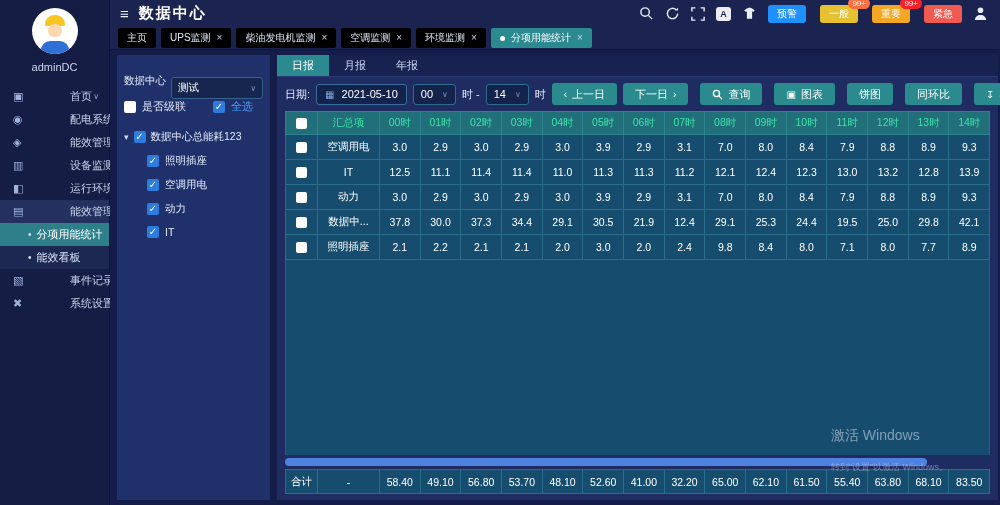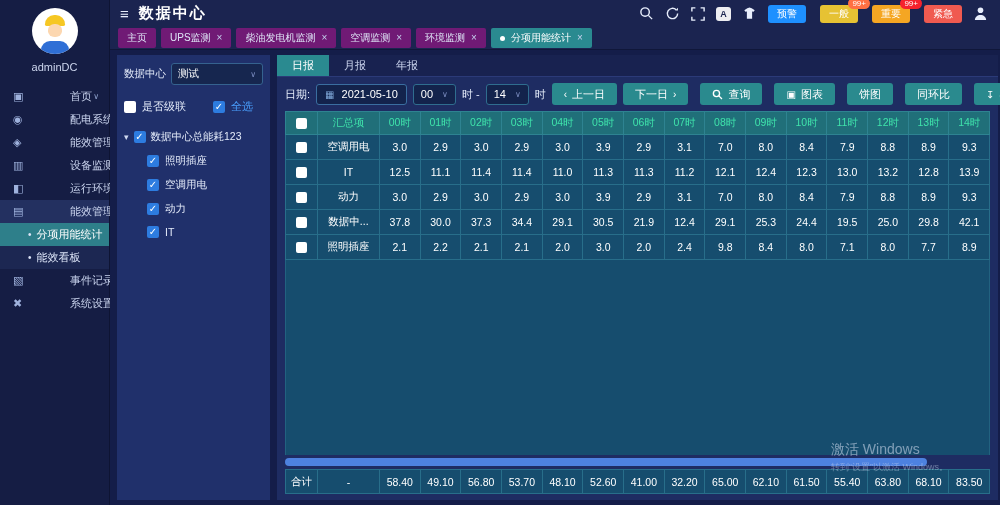--- a/index.html
+++ b/index.html
@@ -30,35 +30,35 @@
   .topbar { height:27px; background:#1b2450; display:flex; align-items:center; padding:0 12px 0 10px; flex-shrink:0; }
   .hamburger { color:#e7edfb; font-size:15px; margin-right:10px; cursor:pointer; }
   .app-title { color:#ffffff; font-size:15px; font-weight:bold; letter-spacing:2px; }
   .topbar-right { margin-left:auto; display:flex; align-items:center; gap:11px; }
   .tool-icon { display:flex; align-items:center; cursor:pointer; }
   .translate-box { background:rgba(255,255,255,0.92); color:#1b2450; font-size:9px; font-weight:bold; width:15px; height:14px; border-radius:3px; display:flex; align-items:center; justify-content:center; }
   .badge { position:relative; border-radius:3px; font-size:10px; color:#fff; padding:2px 9px; cursor:pointer; white-space:nowrap; }
   .badge-bubble { position:absolute; top:-7px; right:-12px; border-radius:8px; font-size:8px; padding:1px 4px; color:#fff; }
 
   .wintabs { height:23px; background:#1b2450; display:flex; align-items:center; padding:0 8px; gap:5px; flex-shrink:0; border-bottom:1px solid #10173a; }
-  .wintab { background:#701a75; color:#dfe6f7; font-size:10px; padding:3px 9px; border-radius:2px; display:flex; align-items:center; gap:6px; cursor:pointer; white-space:nowrap; }
+  .wintab { background:#000000; color:#dfe6f7; font-size:10px; padding:3px 9px; border-radius:2px; display:flex; align-items:center; gap:6px; cursor:pointer; white-space:nowrap; }
   .wintab.active { background:#2a8a90; color:#fff; }
   .wintab .tabdot { width:5px; height:5px; border-radius:50%; background:#fff; }
   .wintab .tabclose { font-size:10px; color:#c5d1ee; line-height:1; }
 
   
   .content { flex:1; display:flex; gap:7px; padding:5px 2px 5px 7px; background:#141d49; min-height:0; }
 
   .filter-panel { width:153px; background:#20306b; flex-shrink:0; padding:8px 7px; font-size:11px; color:#e3eaf9; display:flex; flex-direction:column; }
   .dc-row { display:flex; align-items:center; gap:5px; }
   .dc-label { white-space:nowrap; font-size:10.5px; }
-  .dc-select { flex:1; border:1px solid #35628f; background:#16264f; color:#fff; height:22px; border-radius:3px; display:flex; align-items:center; justify-content:space-between; padding:0 6px; font-size:10.5px; cursor:pointer; }
+  .dc-select { flex:1; border:1px solid #35628f; background:#16264f; color:#fff; height:22px; border-radius:3px; display:flex; align-items:center; justify-content:space-between; padding:0 6px; font-size:10.5px; cursor:pointer;margin-top:14px; }
   .sel-chevron { color:#7a8cc0; font-size:8px; }
   .search-box { margin-top:16px; border:1px solid #3c5ea6; background:#1a2a5c; height:24px; border-radius:3px; color:#8593bd; display:flex; align-items:center; padding:0 8px; font-size:10.5px; cursor:text; }
-  .check-row { display:flex; align-items:center; margin-top:14px; }
+  .check-row { display:flex; align-items:center; margin-top:0; }
   .cb { width:12px; height:12px; border-radius:2px; flex-shrink:0; font-size:10px; line-height:12px; text-align:center; cursor:pointer; }
   .cb.unchecked { background:#ffffff; }
   .cb.checked { background:#2d7ce0; color:#fff; }
   .check-label { margin-left:6px; }
   .select-all-label { color:#4aa0ff; }
   .tree { margin-top:16px; }
   .tree-root { display:flex; align-items:center; gap:5px; cursor:pointer; }
   .tree-caret { font-size:9px; color:#cfd9f0; }
   .tree-root-label { font-size:10.5px; white-space:nowrap; }
   .tree-children { margin:10px 0 0 23px; display:flex; flex-direction:column; gap:10px; }
@@ -89,21 +89,21 @@
   .col-val { flex:1; min-width:0; }
   .tbl-cb { width:11px; height:11px; background:#fff; border-radius:2px; cursor:pointer; }
   .grid-filler { flex:1; background:#164d6e; border-left:1px solid rgba(70,165,185,0.25); border-right:1px solid rgba(70,165,185,0.25); }
   .hscroll { height:8px; margin:3px 0; position:relative; flex-shrink:0; }
   .hscroll-thumb { position:absolute; left:0; top:0; height:8px; width:91%; background:#4d82e0; border-radius:4px; cursor:pointer; }
   .t-total-row { margin-bottom:6px; }
   .t-total-row .t-cell { border-top:1px solid rgba(70,165,185,0.38); }
 
   .watermark { position:absolute; right:50px; bottom:26px; z-index:5; pointer-events:none; text-align:left; }
   .wm1 { color:rgba(215,224,242,0.55); font-size:14px; }
-  .wm2 { color:rgba(215,224,242,0.42); font-size:9px; margin-top:2px; }
+  .wm2 { color:rgba(215,224,242,0.42); font-size:9px; margin-top:16px; }
 </style>
 </head>
 <body>
 
 <div class="app">
 
   <aside class="sidebar">
     <div class="avatar-wrap">
       <div class="avatar">
         <div class="hat"></div>

